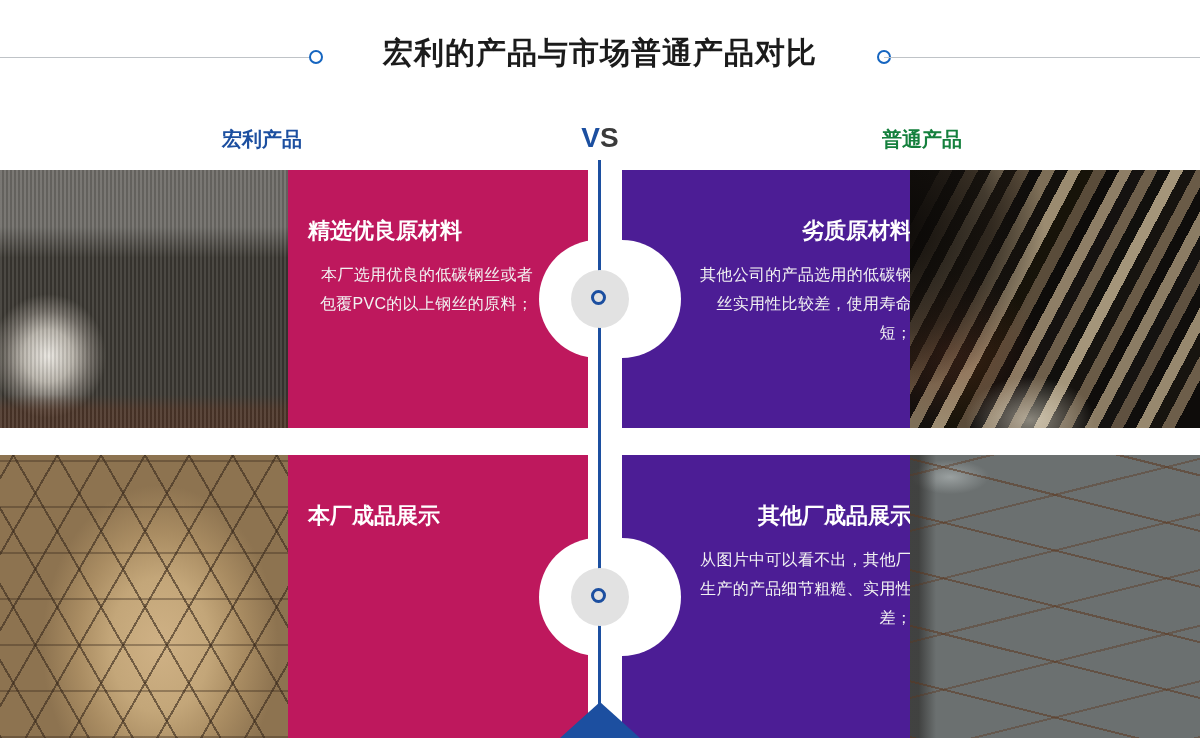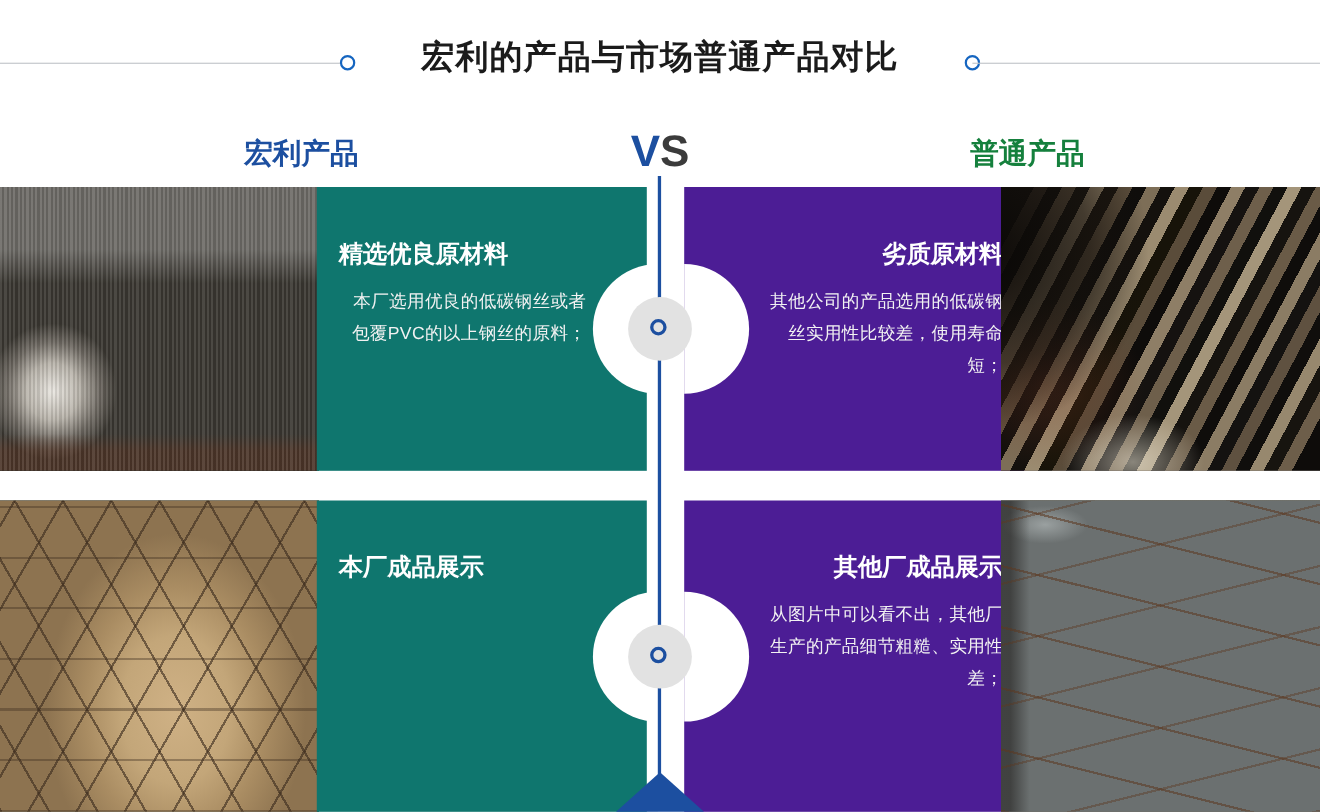--- a/index.html
+++ b/index.html
@@ -51,34 +51,34 @@
     font-weight: bold;
     color: #1b1b1b;
     letter-spacing: 1px;
     line-height: 44px;
   }
 
   
   .col-caption {
     position: absolute;
     top: 120px;
-    font-size: 26px;
+    font-size: 20px;
     font-weight: bold;
     line-height: 38px;
   }
   .caption-left  { left: 222px; color: #1c4fa0; }
   .caption-right { left: 840px; color: #15803d; margin-left: 42px; }
 
   .vs-mark {
     position: absolute;
     top: 118px;
     left: 560px;
     width: 80px;
     text-align: center;
-    font-size: 40px;
+    font-size: 28px;
     font-weight: bold;
     line-height: 40px;
     font-style: italic;
   }
   .vs-v { color: #1c4fa0; font-style: normal; }
   .vs-s { color: #3b3b3b; font-style: normal; }
 
   
   .center-line {
     position: absolute;
@@ -124,21 +124,21 @@
   .card {
     position: absolute;
     top: 0;
     width: 310px;
     height: 258px;
     color: #ffffff;
     overflow: hidden;
   }
   .row-2 .card { height: 283px; }
 
-  .card-left  { left: 288px; background: #0f766e; }
+  .card-left  { left: 288px; background: #be185d; }
   .card-right { left: 622px; background: #4c1d95; }
 
   .card-inner {
     position: absolute;
     top: 46px;
   }
   .card-left .card-inner  { left: 20px; width: 225px; text-align: left; }
   .card-right .card-inner { right: 20px; width: 225px; text-align: left; }
 
   .card-title {

